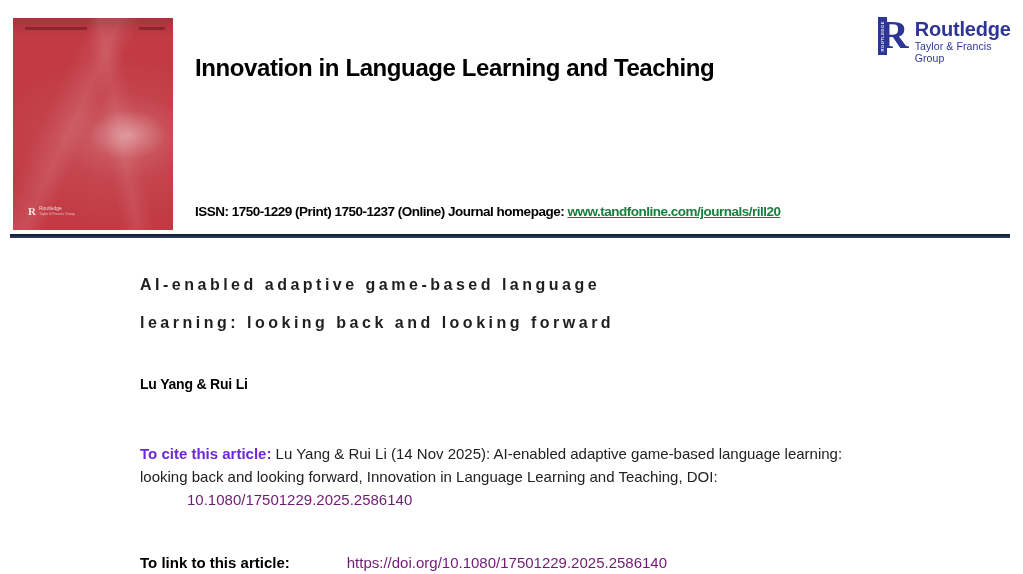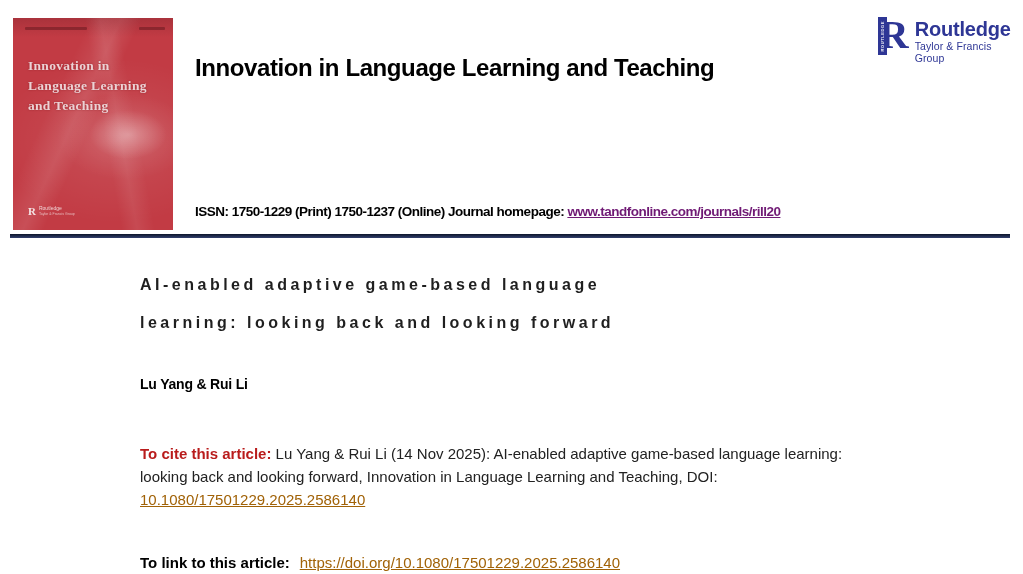--- a/index.html
+++ b/index.html
@@ -58,21 +58,21 @@
     position: absolute; left: 195px; top: 54px;
     font-size: 24px; font-weight: 700; letter-spacing: -0.4px;
     color: #000000;
   }
   .issn-line {
     position: absolute; left: 195px; top: 204px;
     font-size: 13.5px; font-weight: 700; letter-spacing: -0.5px;
     color: #000000; white-space: nowrap;
   }
   .issn-line a, .homepage-link {
-    color: #701a75; text-decoration: underline; cursor: pointer;
+    color: #15803d; text-decoration: underline; cursor: pointer;
   }
 
   
   .publisher {
     position: absolute; left: 878px; top: 16px;
     display: flex; gap: 7px; align-items: flex-start;
   }
   .logo-mark { position: relative; width: 30px; height: 40px; }
   .logo-mark .big-r {
     position: absolute; left: 1px; top: -4px;
@@ -114,39 +114,36 @@
   }
   .authors {
     position: absolute; left: 140px; top: 376px;
     font-size: 14px; font-weight: 700; letter-spacing: -0.2px;
     color: #000000;
   }
   .cite-block {
     position: absolute; left: 140px; top: 442px;
     width: 752px; font-size: 15px; line-height: 23px; color: #222222;
   }
-  .cite-block .label { font-weight: 700; color: #b91c1c; }
-  .doi-link, .url-link { color: #a16207; text-decoration: underline; cursor: pointer; }
+  .cite-block .label { font-weight: 700; color: #6d28d9; }
+  .doi-link, .url-link { color: #701a75; cursor: pointer; margin-left: 47px; }
   .link-line {
     position: absolute; left: 140px; top: 551px;
     font-size: 15px; line-height: 23px; color: #222222; white-space: nowrap;
   }
   .link-line .label { font-weight: 700; color: #000000; margin-right: 10px; }
 </style>
 </head>
 <body>
 
 <div class="cover">
   <div class="cover-issue-row">
     <div class="cover-bar w1"></div>
     <div class="cover-bar w2"></div>
   </div>
-  <div class="cover-title">Innovation in
-Language Learning
-and Teaching</div>
   <div class="cover-logo">
     <span class="cover-logo-r">R</span>
     <span class="cover-logo-txt">
       <span>Routledge</span>
       <span class="sub">Taylor &amp; Francis Group</span>
     </span>
   </div>
 </div>
 
 <div class="journal-title">Innovation in Language Learning and Teaching</div>

